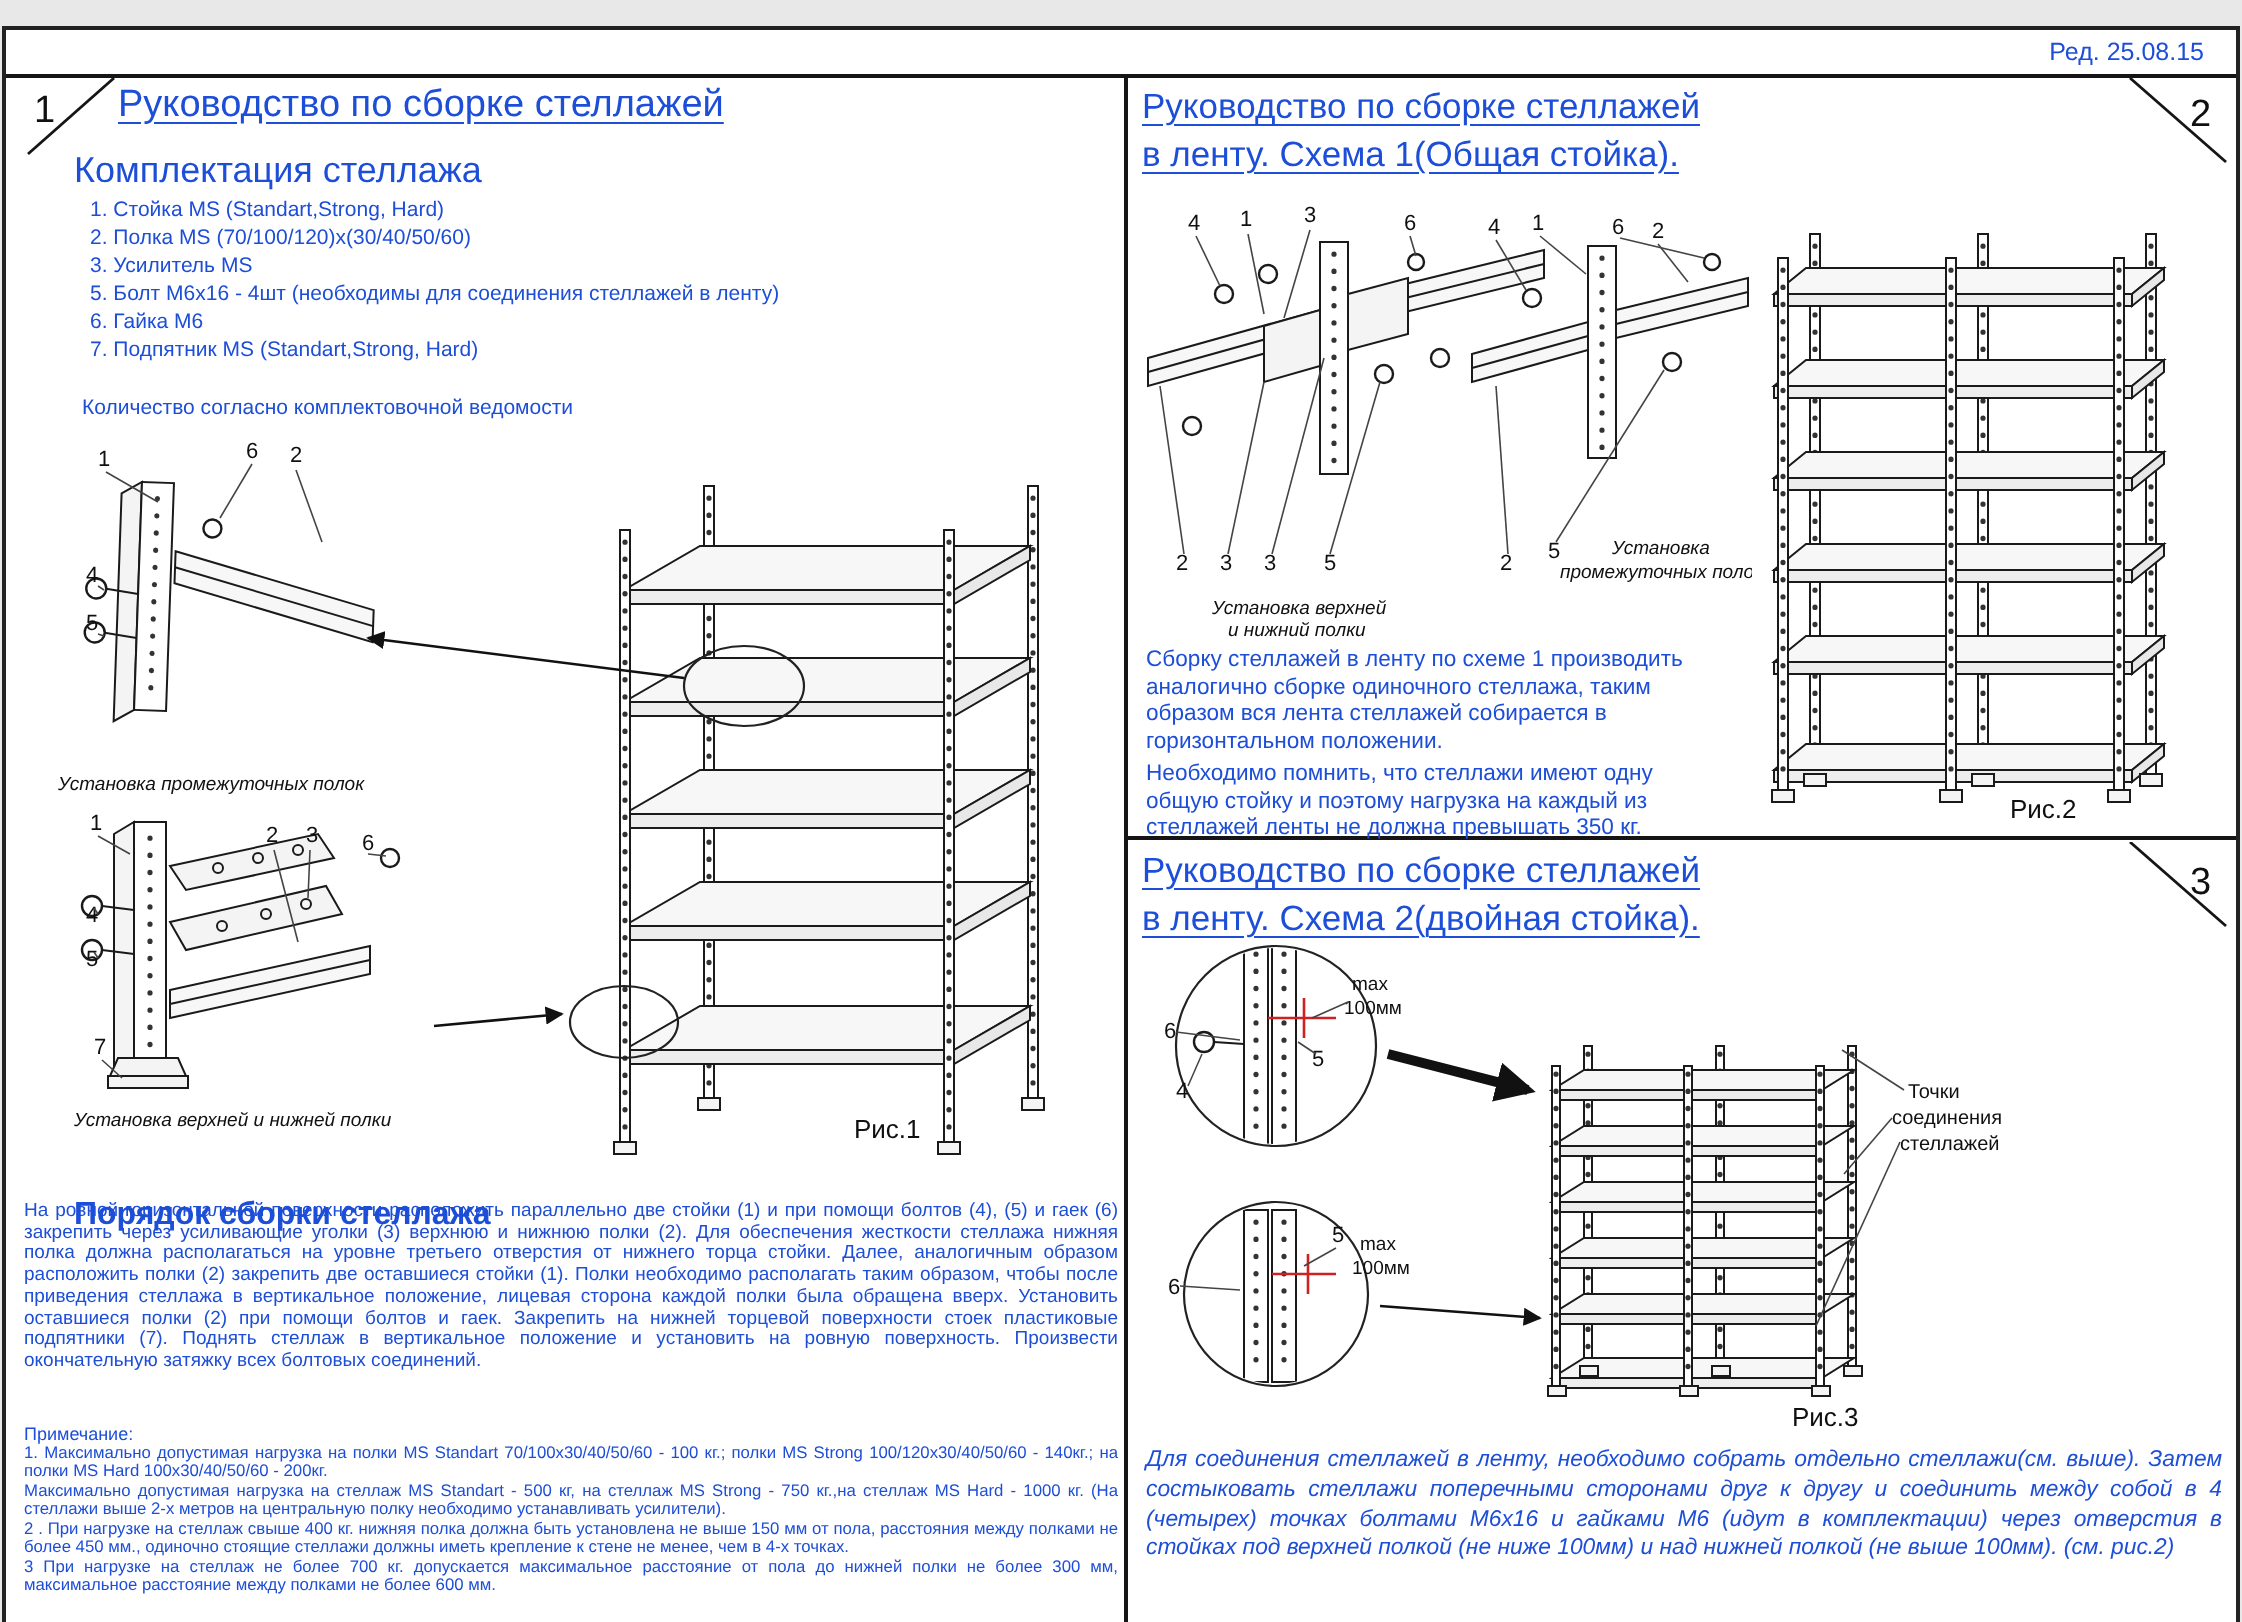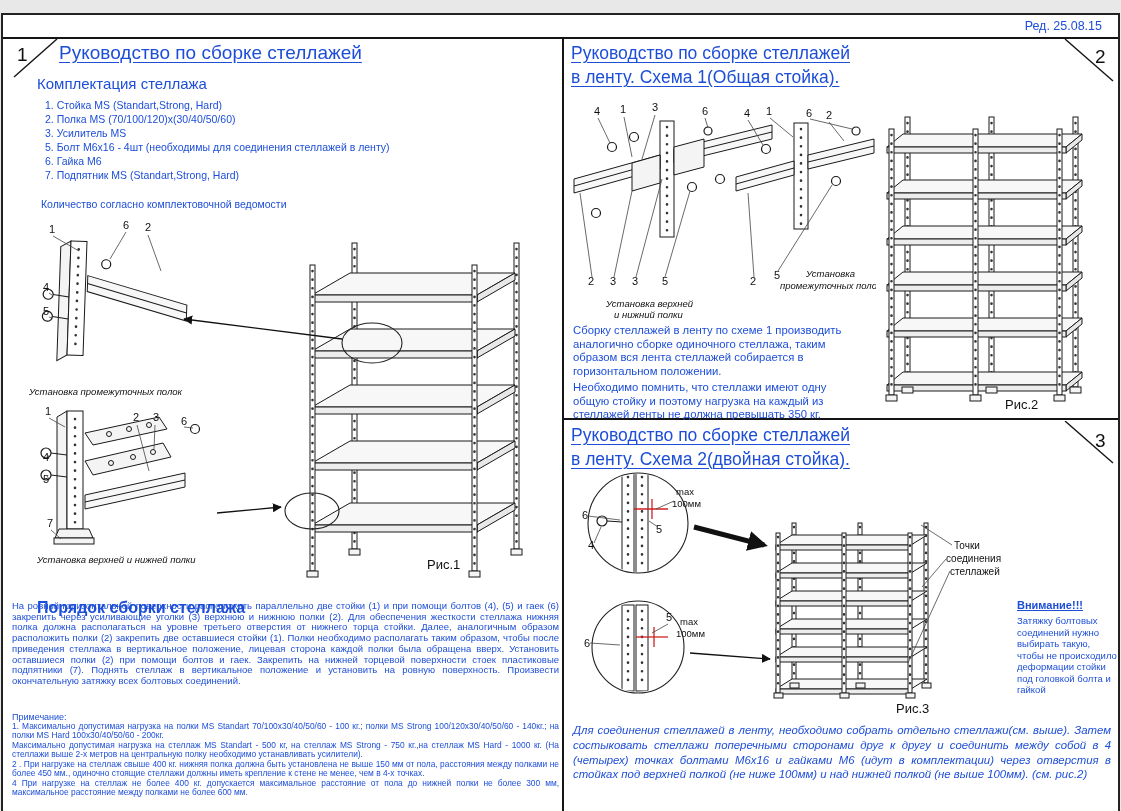--- a/index.html
+++ b/index.html
@@ -14,21 +14,21 @@
   .rule-v{left:559px;top:22px;width:1.5px;height:783px;}
   .rule-h2{left:560px;top:403px;width:555px;height:1.5px;}
   .rev{position:absolute;right:16px;top:4px;font-size:12.5px;}
   .title{text-decoration:underline;text-underline-offset:3px;}
   .corner{position:absolute;}
   .cline{stroke:#151515;stroke-width:1.4;}
   .cnum{font:19px "Liberation Sans",sans-serif;fill:#101010;}
 
   
   .s1-title{left:56px;top:27px;font-size:19px;}
-  .s1-parts-title{left:34px;top:60px;font-size:15px;}
+  .s1-parts-title{left:34px;top:60px;font-size:18px;}
   .s1-parts{left:42px;top:83px;font-size:10.5px;line-height:14px;}
   .s1-parts-note{left:38px;top:183px;font-size:10.5px;}
   .s1-diagram{left:6px;top:198px;}
   .s1-order-title{left:34px;top:584px;font-size:16px;font-weight:bold;text-align:center;}
   .s1-order-text{left:9px;top:586px;width:547px;font-size:9.5px;line-height:1.13;text-align:justify;}
   .s1-notes-title{left:9px;top:697px;font-size:9px;font-weight:normal;}
   .s1-notes{left:9px;top:707px;width:547px;font-size:8.4px;line-height:1.13;text-align:justify;}
 
   
   .s2-title{left:568px;top:26px;font-size:17.5px;line-height:24px;}
@@ -213,21 +213,21 @@
     <text class="figcap" x="418" y="356">Рис.1</text>
   </svg>
 
   <div class="abs s1-order-title">Порядок сборки стеллажа</div>
   <div class="abs s1-order-text">На ровной горизонтальной поверхности расположить параллельно две стойки (1) и при помощи болтов (4), (5) и гаек (6) закрепить через усиливающие уголки (3) верхнюю и нижнюю полки (2). Для обеспечения жесткости стеллажа нижняя полка должна располагаться на уровне третьего отверстия от нижнего торца стойки. Далее, аналогичным образом расположить полки (2) закрепить две оставшиеся стойки (1). Полки необходимо располагать таким образом, чтобы после приведения стеллажа в вертикальное положение, лицевая сторона каждой полки была обращена вверх. Установить оставшиеся полки (2) при помощи болтов и гаек. Закрепить на нижней торцевой поверхности стоек пластиковые подпятники (7). Поднять стеллаж в вертикальное положение и установить на ровную поверхность. Произвести окончательную затяжку всех болтовых соединений.</div>
   <div class="abs s1-notes-title">Примечание:</div>
   <div class="abs s1-notes">
     <div>1. Максимально допустимая нагрузка на полки MS Standart 70/100х30/40/50/60 - 100 кг.; полки MS Strong 100/120х30/40/50/60 - 140кг.; на полки MS Hard 100х30/40/50/60 - 200кг.</div>
     <div>Максимально допустимая нагрузка на стеллаж MS Standart - 500 кг, на стеллаж MS Strong - 750 кг.,на стеллаж MS Hard - 1000 кг. (На стеллажи выше 2-х метров на центральную полку необходимо устанавливать усилители).</div>
     <div>2 . При нагрузке на стеллаж свыше 400 кг. нижняя полка должна быть установлена не выше 150 мм от пола, расстояния между полками не более 450 мм., одиночно стоящие стеллажи должны иметь крепление к стене не менее, чем в 4-х точках.</div>
-    <div>4 При нагрузке на стеллаж не более 400 кг. допускается максимальное расстояние от пола до нижней полки не более 300 мм, максимальное расстояние между полками не более 600 мм.</div>
+    <div>3 При нагрузке на стеллаж не более 700 кг. допускается максимальное расстояние от пола до нижней полки не более 300 мм, максимальное расстояние между полками не более 600 мм.</div>
   </div>
 
   <div class="abs s2-title">
     <div class="title">Руководство по сборке стеллажей</div>
     <div class="title">в ленту. Схема 1(Общая стойка).</div>
   </div>
 
   <svg class="abs s2-details" width="310" height="225" viewBox="0 0 310 225">
 
     <g transform="translate(8,20)">
@@ -447,20 +447,16 @@
     <text class="lbl" x="388" y="84">Точки</text>
     <text class="lbl" x="380" y="97">соединения</text>
     <text class="lbl" x="384" y="110">стеллажей</text>
     <line class="leader" x1="386" y1="80" x2="355" y2="60"></line>
     <line class="leader" x1="380" y1="94" x2="356" y2="122"></line>
     <line class="leader" x1="384" y1="106" x2="342" y2="198"></line>
 
     <text class="figcap" x="330" y="248">Рис.3</text>
   </svg>
 
-  <div class="abs s3-warn">
-    <div class="s3-warn-title">Внимание!!!</div>
-    <div class="s3-warn-text">Затяжку болтовых соединений нужно выбирать такую, чтобы не происходило деформации стойки под головкой болта и гайкой</div>
-  </div>
 
   <div class="abs s3-body">Для соединения стеллажей в ленту, необходимо собрать отдельно стеллажи(см. выше). Затем состыковать стеллажи поперечными сторонами друг к другу и соединить между собой в 4 (четырех) точках болтами М6х16 и гайками М6 (идут в комплектации) через отверстия в стойках под верхней полкой (не ниже 100мм) и над нижней полкой (не выше 100мм). (см. рис.2)</div>
 
 </div>
 
 </body></html>

